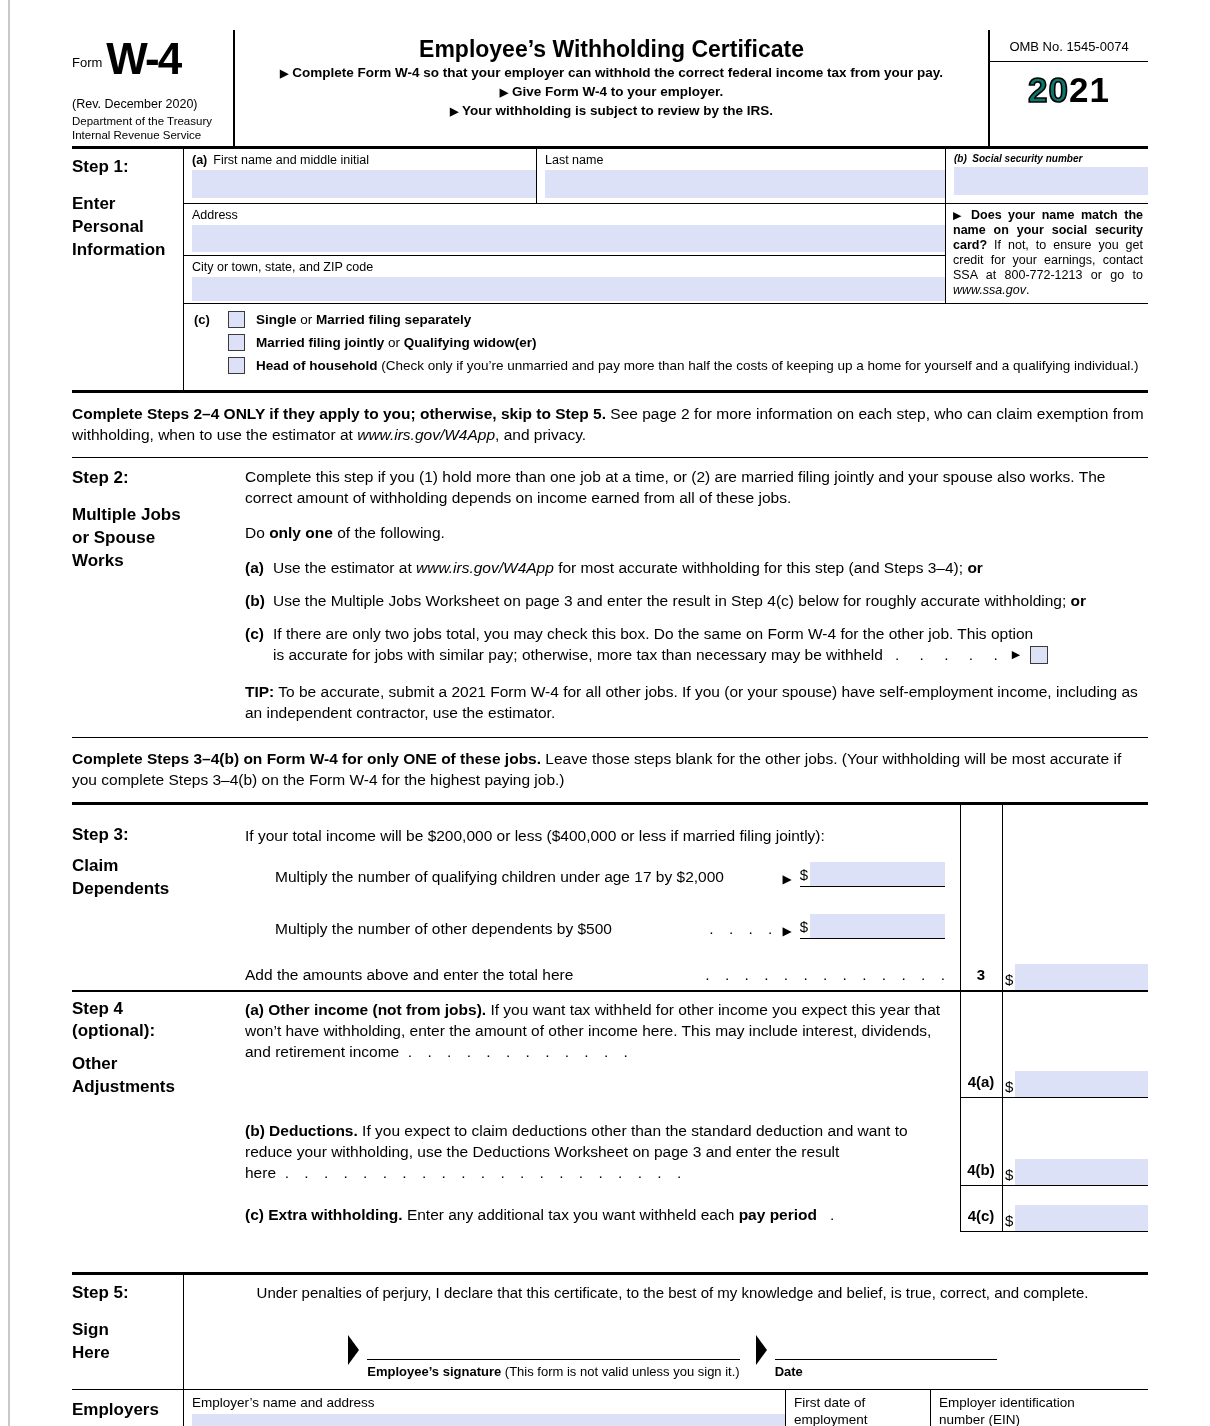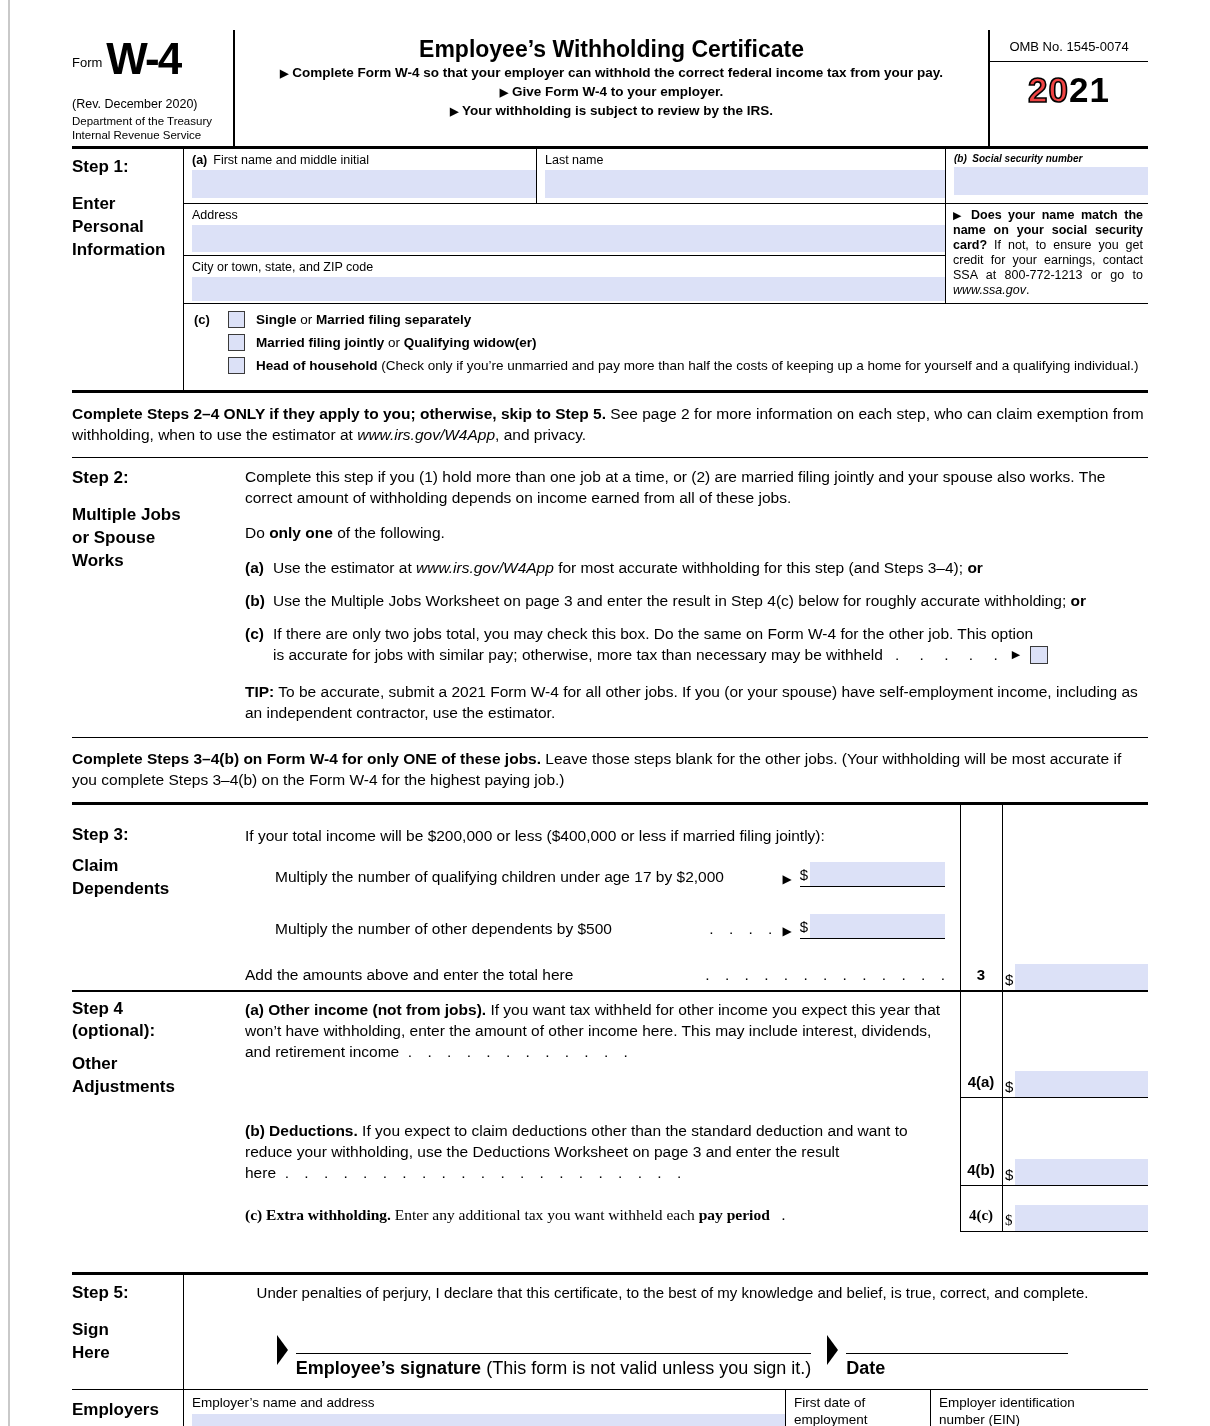--- a/index.html
+++ b/index.html
@@ -25,21 +25,21 @@
   .h-form-word { font-size:13px; padding-bottom:7px; }
   .h-form-num { font-size:44px; font-weight:bold; letter-spacing:-2px; line-height:0.85; margin-left:4px; }
   .h-rev { font-size:12.5px; margin-top:20px; }
   .h-dept { font-size:11.5px; line-height:14px; margin-top:3px; }
   .h-center { flex:1; border-left:2px solid #000; border-right:2px solid #000; text-align:center; padding:6px 8px 4px; }
   .h-title { font-size:23px; font-weight:bold; }
   .h-bullet { font-size:13.5px; font-weight:bold; line-height:19px; }
   .h-right { width:158px; text-align:center; }
   .h-omb { font-size:13px; padding:9px 0 7px; border-bottom:1.5px solid #000; }
   .h-year { font-size:35px; font-weight:bold; padding-top:8px; letter-spacing:1px; }
-  .h-year-outline { color:#ef4444;text-align:center; -webkit-text-stroke:1.6px #000; }
+  .h-year-outline { color:#0f766e;text-align:center; -webkit-text-stroke:1.6px #000; }
 
   
   .step1 { display:flex; border-bottom:3px solid #000; }
   .s-labelcol { width:112px; border-right:1.5px solid #000; padding:8px 4px 0 0; flex:0 0 auto; }
   .s-step { font-size:17px; font-weight:bold; margin-bottom:15px; }
   .s-sub { font-size:17px; font-weight:bold; line-height:23px; }
   .s1-content { flex:1; display:flex; flex-direction:column; }
   .r1 { display:flex; border-bottom:1.5px solid #000; height:55px; }
   .cell { padding:4px 0 0 8px; }
   .cell-a { width:353px; border-right:1.5px solid #000; }
@@ -107,21 +107,21 @@
 
   
   .step5 { display:flex; border-top:3px solid #000; border-bottom:1.5px solid #000; min-height:118px; }
   .s5-content { flex:1; padding:9px 0 10px 13px; display:flex; flex-direction:column;align-items:center; }
   .perjury { font-size:15px; }
   .sig-row { display:flex; align-items:flex-end; margin-top:auto; }
   .sig-arrow { width:0; height:0; border-top:15px solid transparent; border-bottom:15px solid transparent;
                border-left:11px solid #000; margin:0 8px 14px 0; flex:0 0 auto; }
   .sig-block { flex:1; margin-right:16px; }
   .sig-line { border-bottom:1.5px solid #000; height:1px; }
-  .sig-label { font-size:18px; padding-top:4px; }
+  .sig-label { font-size:13px; padding-top:4px; }
   .date-block { width:222px; flex:0 0 auto; }
 
   
   .employers { display:flex; border-bottom:1.5px solid #000; height:90px; }
   .emp-labelcol { width:112px; flex:0 0 auto; border-right:1.5px solid #000; border-bottom:4px solid #000; padding-top:8px; }
   .emp-cell { display:flex; flex-direction:column; padding:4px 0 0 8px; font-size:13.5px; line-height:17px; }
   .emp-name { flex:1; }
   .emp-name .field { height:52px; margin-top:3px; }
   .emp-date { width:145px; flex:0 0 auto; border-left:1.5px solid #000; }
   .emp-ein { width:218px; flex:0 0 auto; border-left:1.5px solid #000; }
@@ -341,21 +341,21 @@
         <div class="c-text"><span class="bold">(b) Deductions.</span><span> If you expect to claim deductions other than the standard deduction and want to reduce your withholding, use the Deductions Worksheet on page 3 and enter the result here</span>&nbsp;&nbsp;<span class="dots">. . . . . . . . . . . . . . . . . . . . .</span></div>
         <div class="c-num bb-right">4(b)</div>
         <div class="c-amt bb-right">
             <div class="amt-inner">
               <span class="dollar">$</span>
               <span class="field"></span>
             </div>
           </div>
       </div>
 
-      <div class="trow" style="min-height:46px; padding-top:18px;font-family:Liberation Serif, serif;">
+      <div class="trow" style="min-height:46px; padding-top:18px;">
         <div class="c-label"></div>
         <div class="c-text"><span class="bold">(c) Extra withholding.</span><span> Enter any additional tax you want withheld each </span><span class="bold">pay period</span>&nbsp;&nbsp;&nbsp;<span class="dots">.</span></div>
         <div class="c-num bb-right">4(c)</div>
         <div class="c-amt bb-right">
             <div class="amt-inner">
               <span class="dollar">$</span>
               <span class="field"></span>
             </div>
           </div>
       </div>

